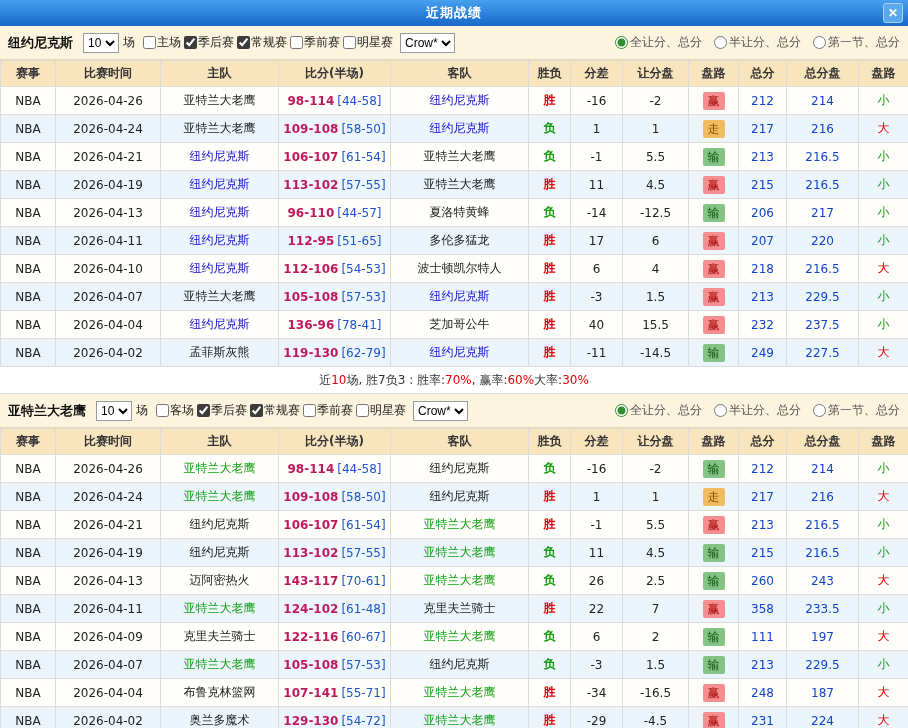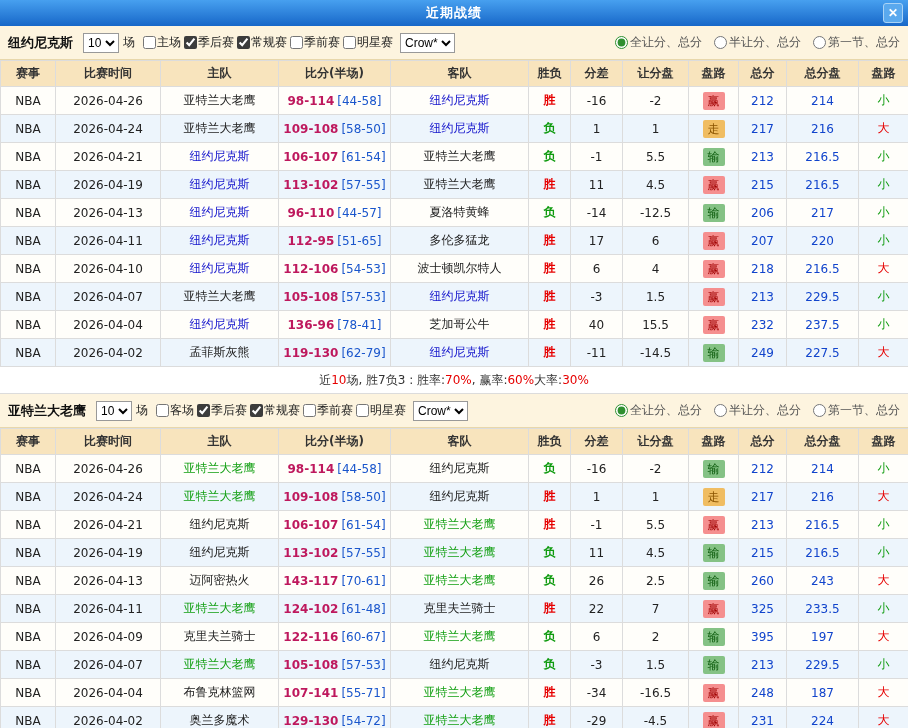--- a/index.html
+++ b/index.html
@@ -444,35 +444,35 @@
             <tr>
               <td>NBA</td>
               <td>2026-04-11</td>
               <td style="color: rgb(20, 160, 20);">亚特兰大老鹰</td>
               <td><span class="score">124-102</span><span class="half">[61-48]</span></td>
               <td>克里夫兰骑士</td>
               <td class="wl t-red">胜</td>
               <td>22</td>
               <td>7</td>
               <td><span class="badge badge-win">赢</span></td>
-              <td class="num-blue">325</td>
+              <td class="num-blue">358</td>
               <td class="num-blue">233.5</td>
               <td class="t-green">小</td>
             </tr>
             <tr>
               <td>NBA</td>
               <td>2026-04-09</td>
               <td>克里夫兰骑士</td>
               <td><span class="score">122-116</span><span class="half">[60-67]</span></td>
               <td style="color: rgb(20, 160, 20);">亚特兰大老鹰</td>
               <td class="wl t-green">负</td>
               <td>6</td>
               <td>2</td>
               <td><span class="badge badge-lose">输</span></td>
-              <td class="num-blue">395</td>
+              <td class="num-blue">111</td>
               <td class="num-blue">197</td>
               <td class="t-red">大</td>
             </tr>
             <tr>
               <td>NBA</td>
               <td>2026-04-07</td>
               <td style="color: rgb(20, 160, 20);">亚特兰大老鹰</td>
               <td><span class="score">105-108</span><span class="half">[57-53]</span></td>
               <td>纽约尼克斯</td>
               <td class="wl t-green">负</td>

